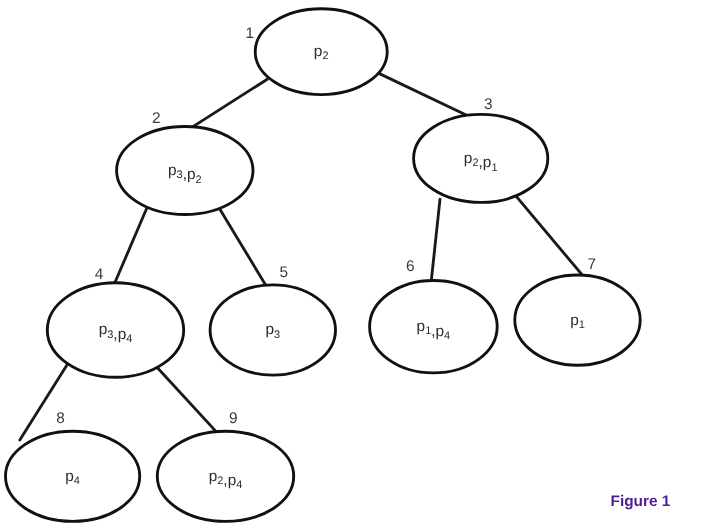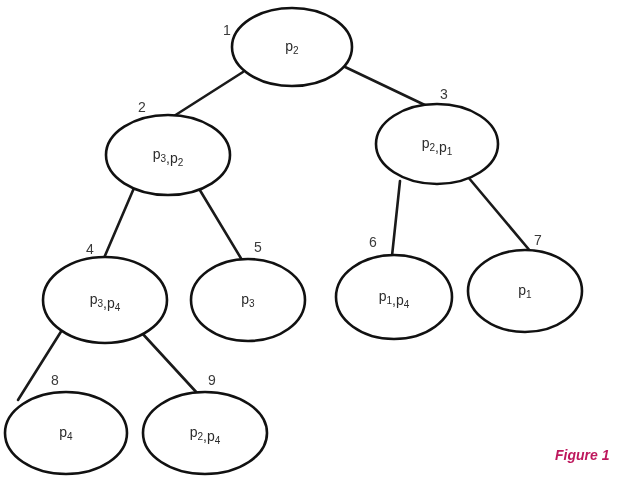--- a/index.html
+++ b/index.html
@@ -48,22 +48,21 @@
     font-family: "Liberation Sans", sans-serif;
     font-size: 14px;
     text-anchor: middle;
     dominant-baseline: middle;
   }
   .figure-caption {
     position: absolute;
     font-family: "Liberation Sans", sans-serif;
     font-size: 14px;
     font-weight: bold;
-    font-style: italic;
-    color: #be185d;
+    color: #4c1d95;
     white-space: nowrap;
     text-align: center;
   }
 </style>
 </head>
 <body>
 
 <div id="figure-root">
 
   <svg id="tree-svg" viewBox="0 0 640 480">

